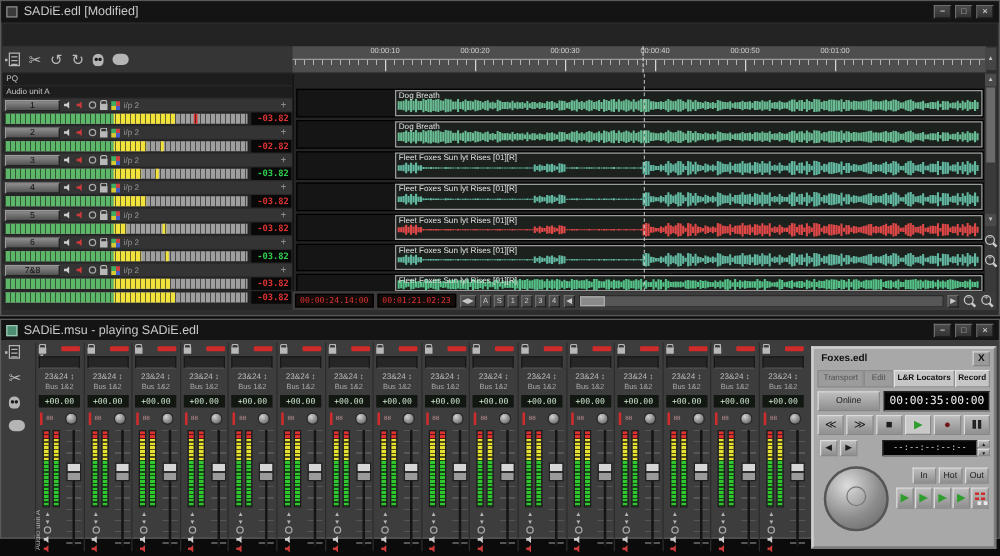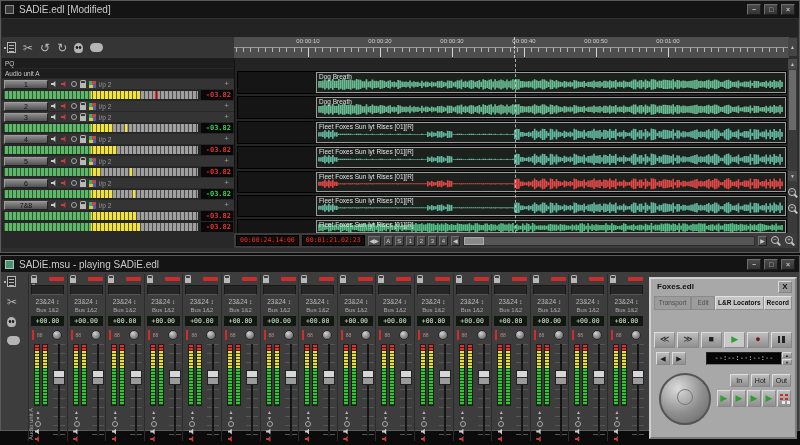--- a/index.html
+++ b/index.html
@@ -221,20 +221,30 @@
     <div class="t-header">
       <span class="num-btn">2</span>
       <span class="spk"></span>
       <span class="spk muted"></span>
       <span class="rec-c"></span>
       <span class="lock"></span>
       <span class="grid-ic"></span>
       <span class="ip-label">i/p 2</span>
       <span class="plus">+</span>
     </div>
+    <div class="meters">
+  <div class="t-meter">
+    <div class="h-meter">
+      <span class="seg green" style="width: 45%;"></span>
+      <span class="seg yellow" style="left: 45%; width: 13%;"></span>
+      <span class="peak" style="left: 64%; background: rgb(242, 227, 60);"></span>
+    </div>
+    <span class="m-value" style="color: rgb(224, 50, 50);">-02.82</span>
+  </div>
+</div>
   </div>
 
   <div class="track">
     <div class="t-header">
       <span class="num-btn">3</span>
       <span class="spk"></span>
       <span class="spk muted"></span>
       <span class="rec-c"></span>
       <span class="lock"></span>
       <span class="grid-ic"></span>
@@ -942,20 +952,24 @@
 </div>
 
     <div class="transport">
       <span class="tp-title">Foxes.edl</span>
       <span class="tp-close">X</span>
       <div class="tp-tabs">
         <span class="tp-tab" style="flex:1.4">Transport</span>
         <span class="tp-tab" style="flex:0.8">Edit</span>
         <span class="tp-tab active" style="flex:1.7">L&amp;R Locators</span>
         <span class="tp-tab active" style="flex:1">Record</span>
+      </div>
+      <div class="tp-row2">
+        <span class="tp-btn online">Online</span>
+        <span class="lcd main-lcd">00:00:35:00:00</span>
       </div>
       <div class="tp-row3">
         <span class="tp-btn">≪</span>
         <span class="tp-btn">≫</span>
         <span class="tp-btn">■</span>
         <span class="tp-btn play">▶</span>
         <span class="tp-btn"><span class="rec-dot">●</span></span>
         <span class="tp-btn"><span class="pausebars"></span></span>
       </div>
       <div class="tp-row4">

